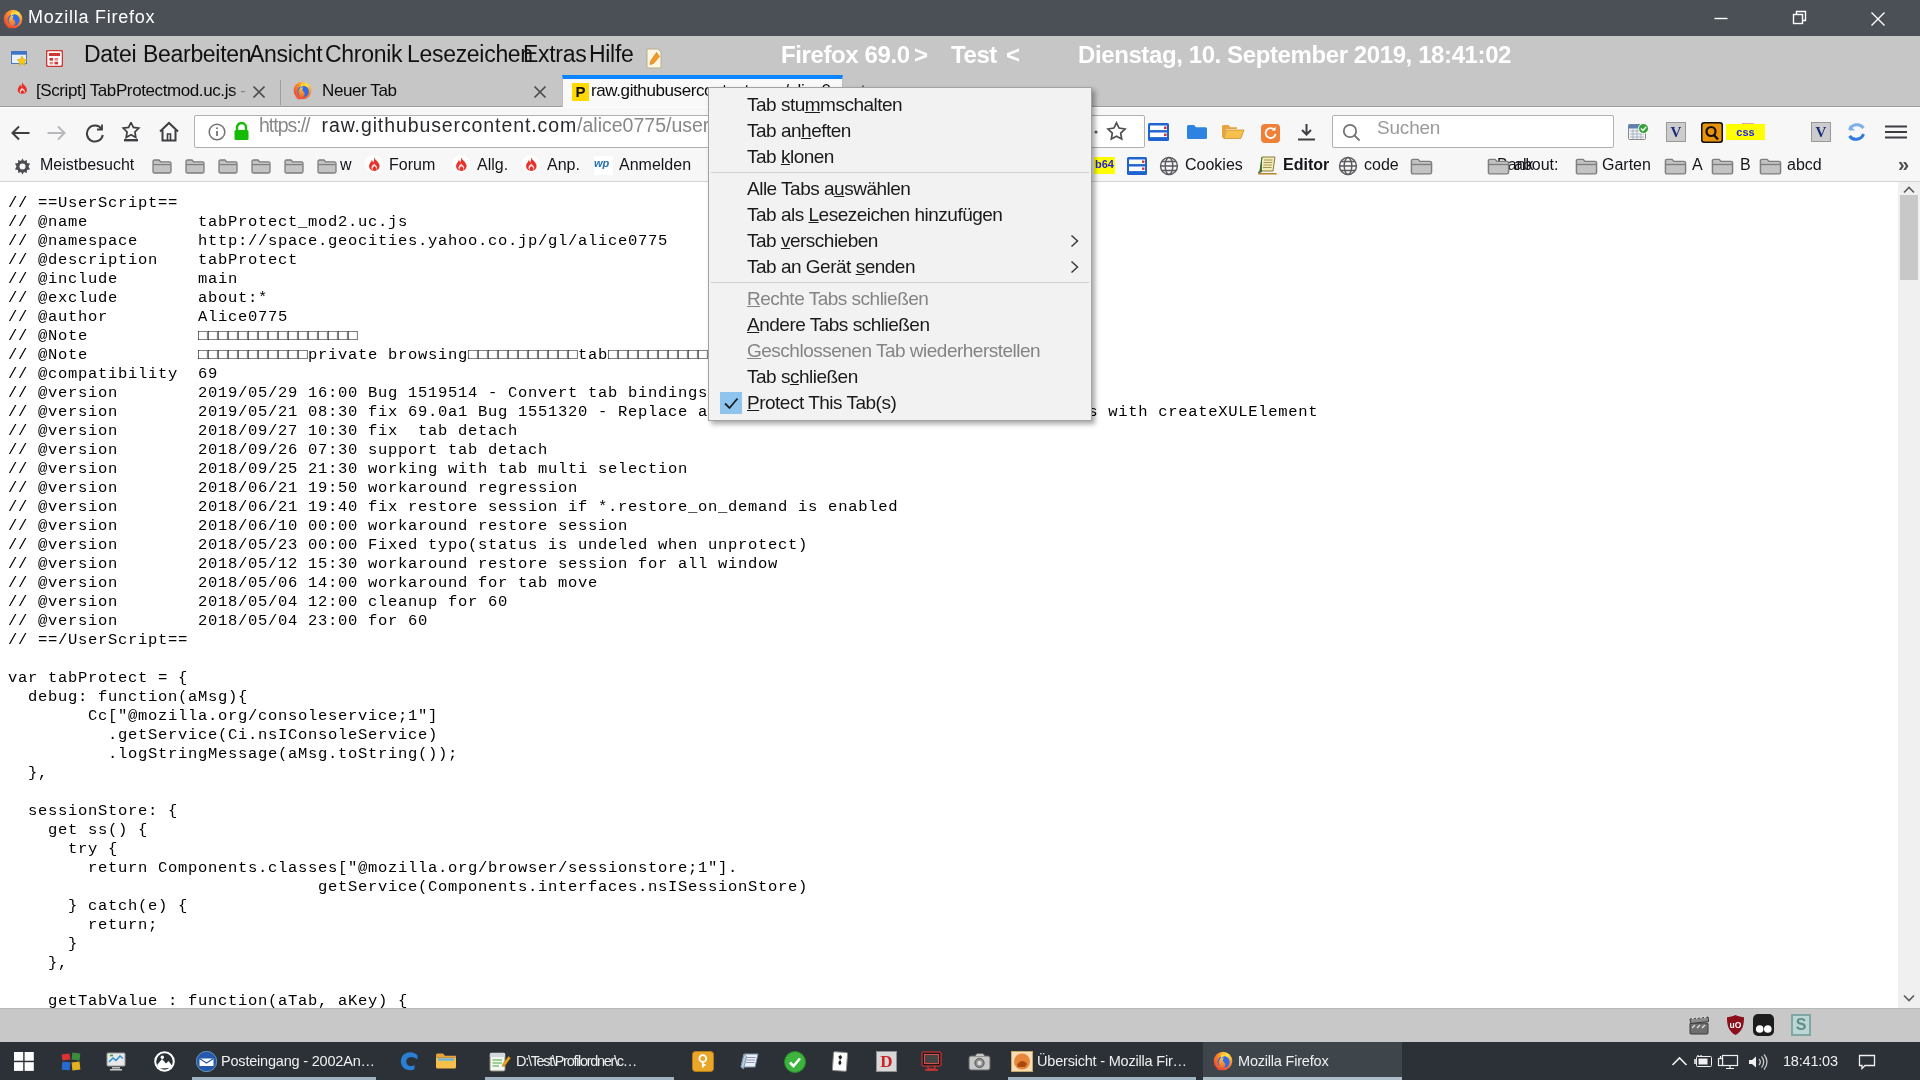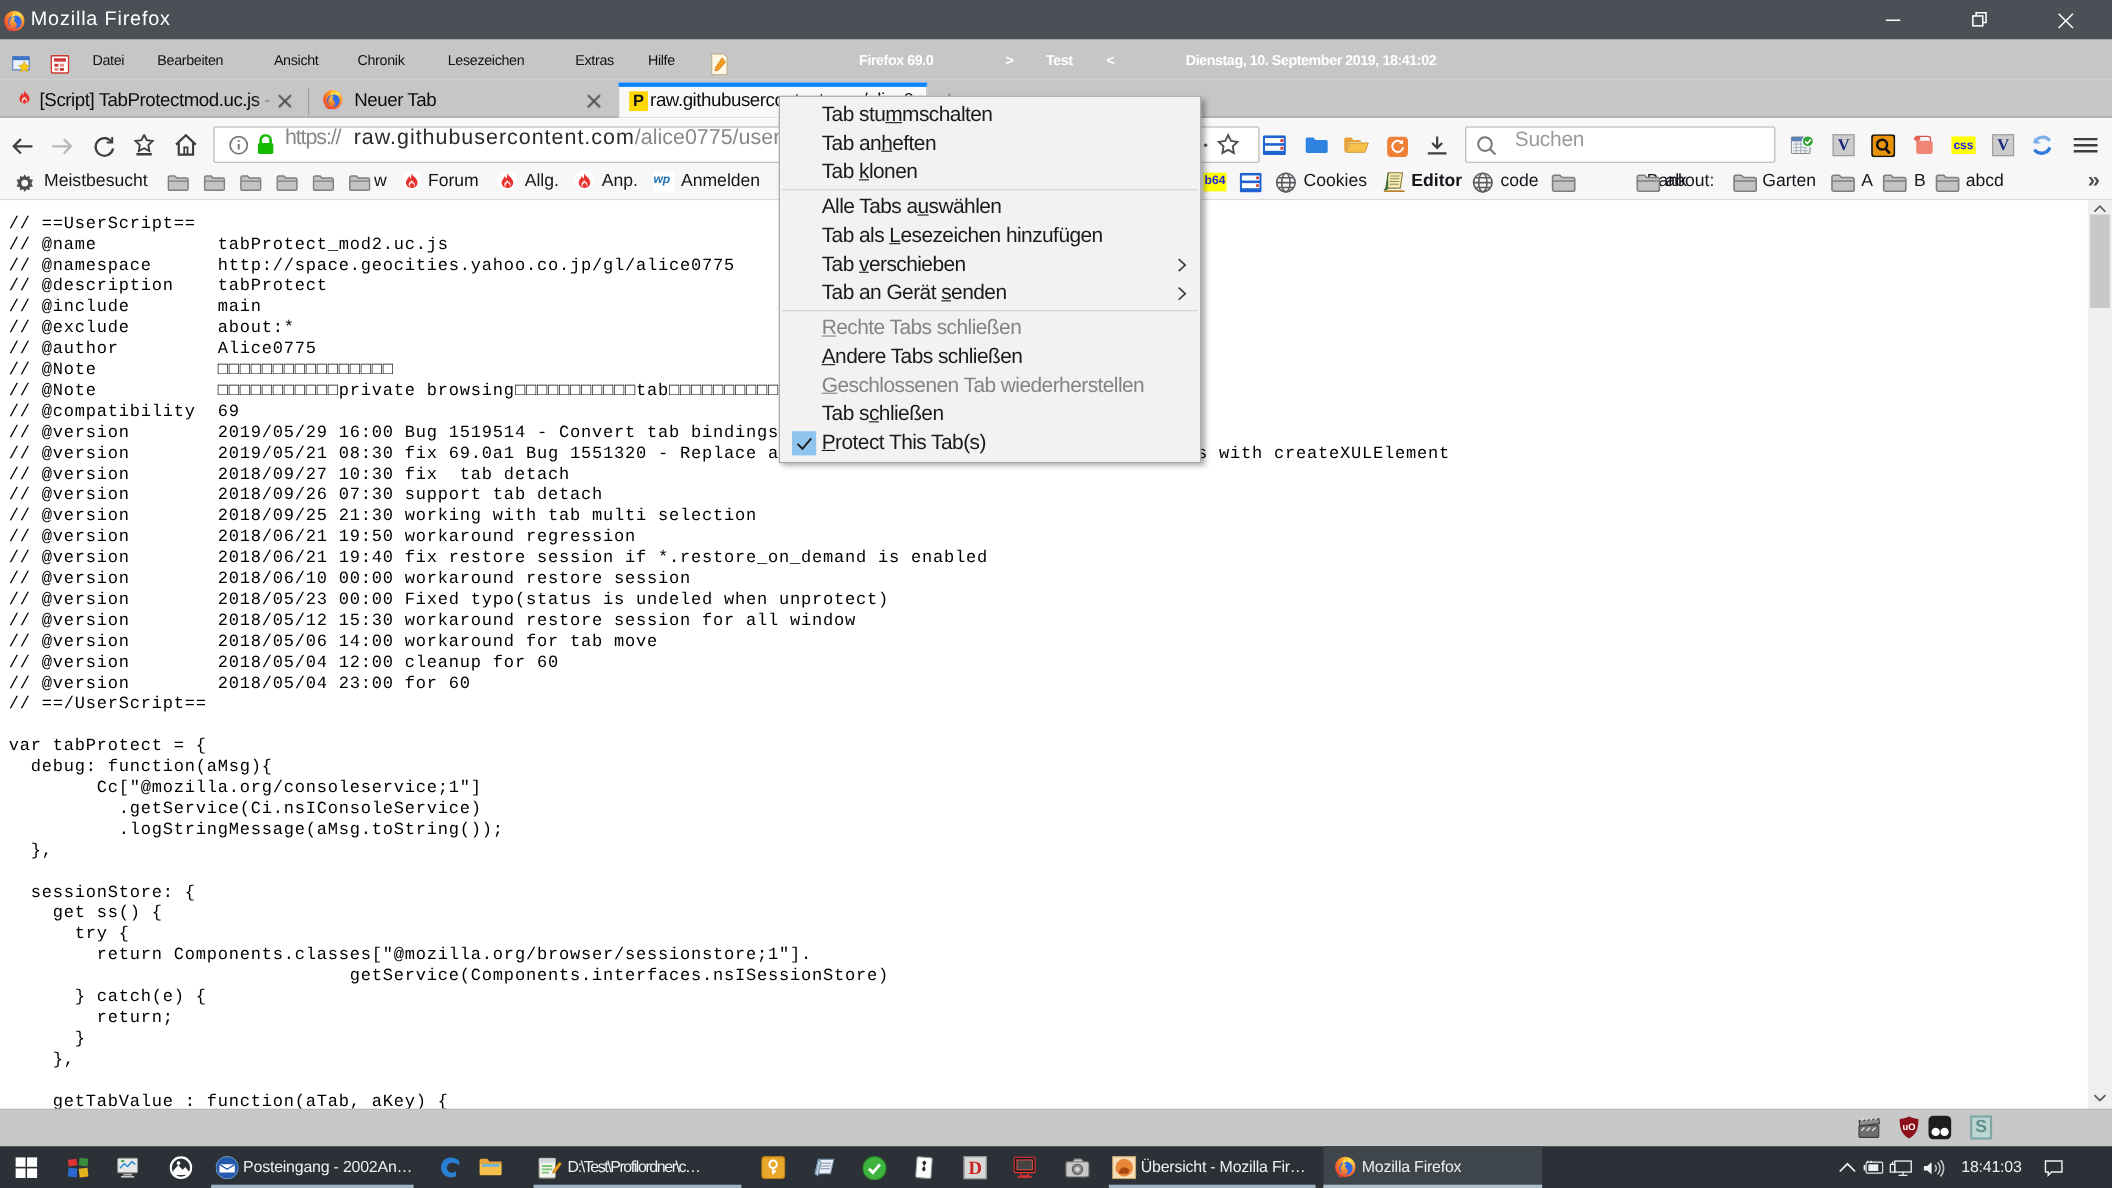--- a/index.html
+++ b/index.html
@@ -5,22 +5,22 @@
   * { margin:0; padding:0; box-sizing:border-box; }
   html,body { width:1920px; height:1080px; overflow:hidden; background:#fff;
     font-family:"Liberation Sans", sans-serif; }
 
   
   #titlebar { position:absolute; left:0; top:0; width:1920px; height:36px; background:#4a5056; }
   #titlebar .title { position:absolute; left:28px; top:7px; color:#fff; font-size:18px; letter-spacing:0.75px; }
 
   
   #menubar { position:absolute; left:0; top:36px; width:1920px; height:36px; background:#c6c6c6; }
-  .menuitem { position:absolute; top:0; height:36px; line-height:37px; font-size:13px; color:#111; letter-spacing:-0.3px; }
-  .mbinfo { position:absolute; top:0; height:36px; line-height:37px; font-size:13px; color:#fff; font-weight:600; letter-spacing:-0.4px;}
+  .menuitem { position:absolute; top:0; height:36px; line-height:37px; font-size:23px; color:#111; letter-spacing:-0.3px; }
+  .mbinfo { position:absolute; top:0; height:36px; line-height:37px; font-size:24px; color:#fff; font-weight:600; letter-spacing:-0.4px;}
 
   
   #tabbar { position:absolute; left:0; top:72px; width:1920px; height:35px; background:#c6c6c6; border-bottom:1px solid #9c9c9c; }
   .tabsep { position:absolute; top:8px; width:1px; height:25px; background:#9e9e9e; }
   .tabtitle { position:absolute; top:9px; font-size:17px; color:#0c0c0d; white-space:nowrap; overflow:hidden; letter-spacing:-0.4px;}
   #activetab { position:absolute; left:562px; top:3px; width:281px; height:32px; background:#f9f9fa; border-top:4px solid #0a84ff; border-left:1px solid #bdbdbd; border-right:1px solid #bdbdbd; }
 
   
   #navbar { position:absolute; left:0; top:108px; width:1920px; height:42px; background:#f7f7f8; }
   #urlbar { position:absolute; left:194px; top:7px; width:951px; height:33px; background:#fff; border:1px solid #b1b1b1; border-radius:2px; }
@@ -252,21 +252,21 @@
     <rect x="0" y="0" width="22" height="21" rx="3" fill="#111"></rect>
     <rect x="1.5" y="1.5" width="19" height="18" rx="2" fill="#e8920c"></rect>
     <circle cx="10" cy="9.5" r="4.5" fill="none" stroke="#111" stroke-width="2.2"></circle>
     <path d="M13 13 L17 17.5" stroke="#111" stroke-width="2.4"></path>
   </svg>
   <svg class="ico" style="left:1739px; top:14px;" width="21" height="20">
     <path d="M3 2 Q1 2 1 4 Q1 6 3 6 L16 6 Q18 6 18 8 L18 16 Q18 18 16 18 L5 18 Q3 18 3 16 L3 2" fill="#f08576"></path>
     <path d="M3 2 L14 2 Q16 2 16 4 L16 6" fill="none" stroke="#d45545" stroke-width="1.2"></path>
     <ellipse cx="4" cy="4" rx="2.8" ry="2.2" fill="#e36354"></ellipse>
   </svg>
-  <div class="ico" style="left:1774px; top:16px; width:22px; height:16px; background:#ffff00; font-family:'Liberation Sans'; font-weight:bold; font-size:11px; color:#1a1aff; text-align:center; line-height:16px;">css</div>
+  <div class="ico" style="left:1726px; top:16px; width:39px; height:16px; background:#ffff00; font-family:'Liberation Sans'; font-weight:bold; font-size:11px; color:#1a1aff; text-align:center; line-height:16px;">css</div>
   <div class="ico" style="left:1811px; top:14px; width:20px; height:20px; background:#ccc; border:1px solid #999; font-family:'Liberation Serif'; font-weight:bold; font-size:15px; color:#1b2a7a; text-align:center; line-height:18px;">V</div>
   <svg class="ico" style="left:1846px; top:14px;" width="21" height="20" fill="none">
     <path d="M17.5 6 A8 8 0 0 0 3.5 8" stroke="#7db0e8" stroke-width="3"></path>
     <path d="M3.5 14 A8 8 0 0 0 17.5 12" stroke="#2f7ae0" stroke-width="3"></path>
     <path d="M3.5 3 L3.5 8.5 L9 8.5" fill="#7db0e8" stroke="none"></path>
   </svg>
   <svg class="ico" style="left:1885px; top:17px;" width="22" height="14">
       <path d="M0 1.5 L22 1.5 M0 7 L22 7 M0 12.5 L22 12.5" stroke="#3e3e42" stroke-width="2.2"></path>
     </svg>
 </div>

